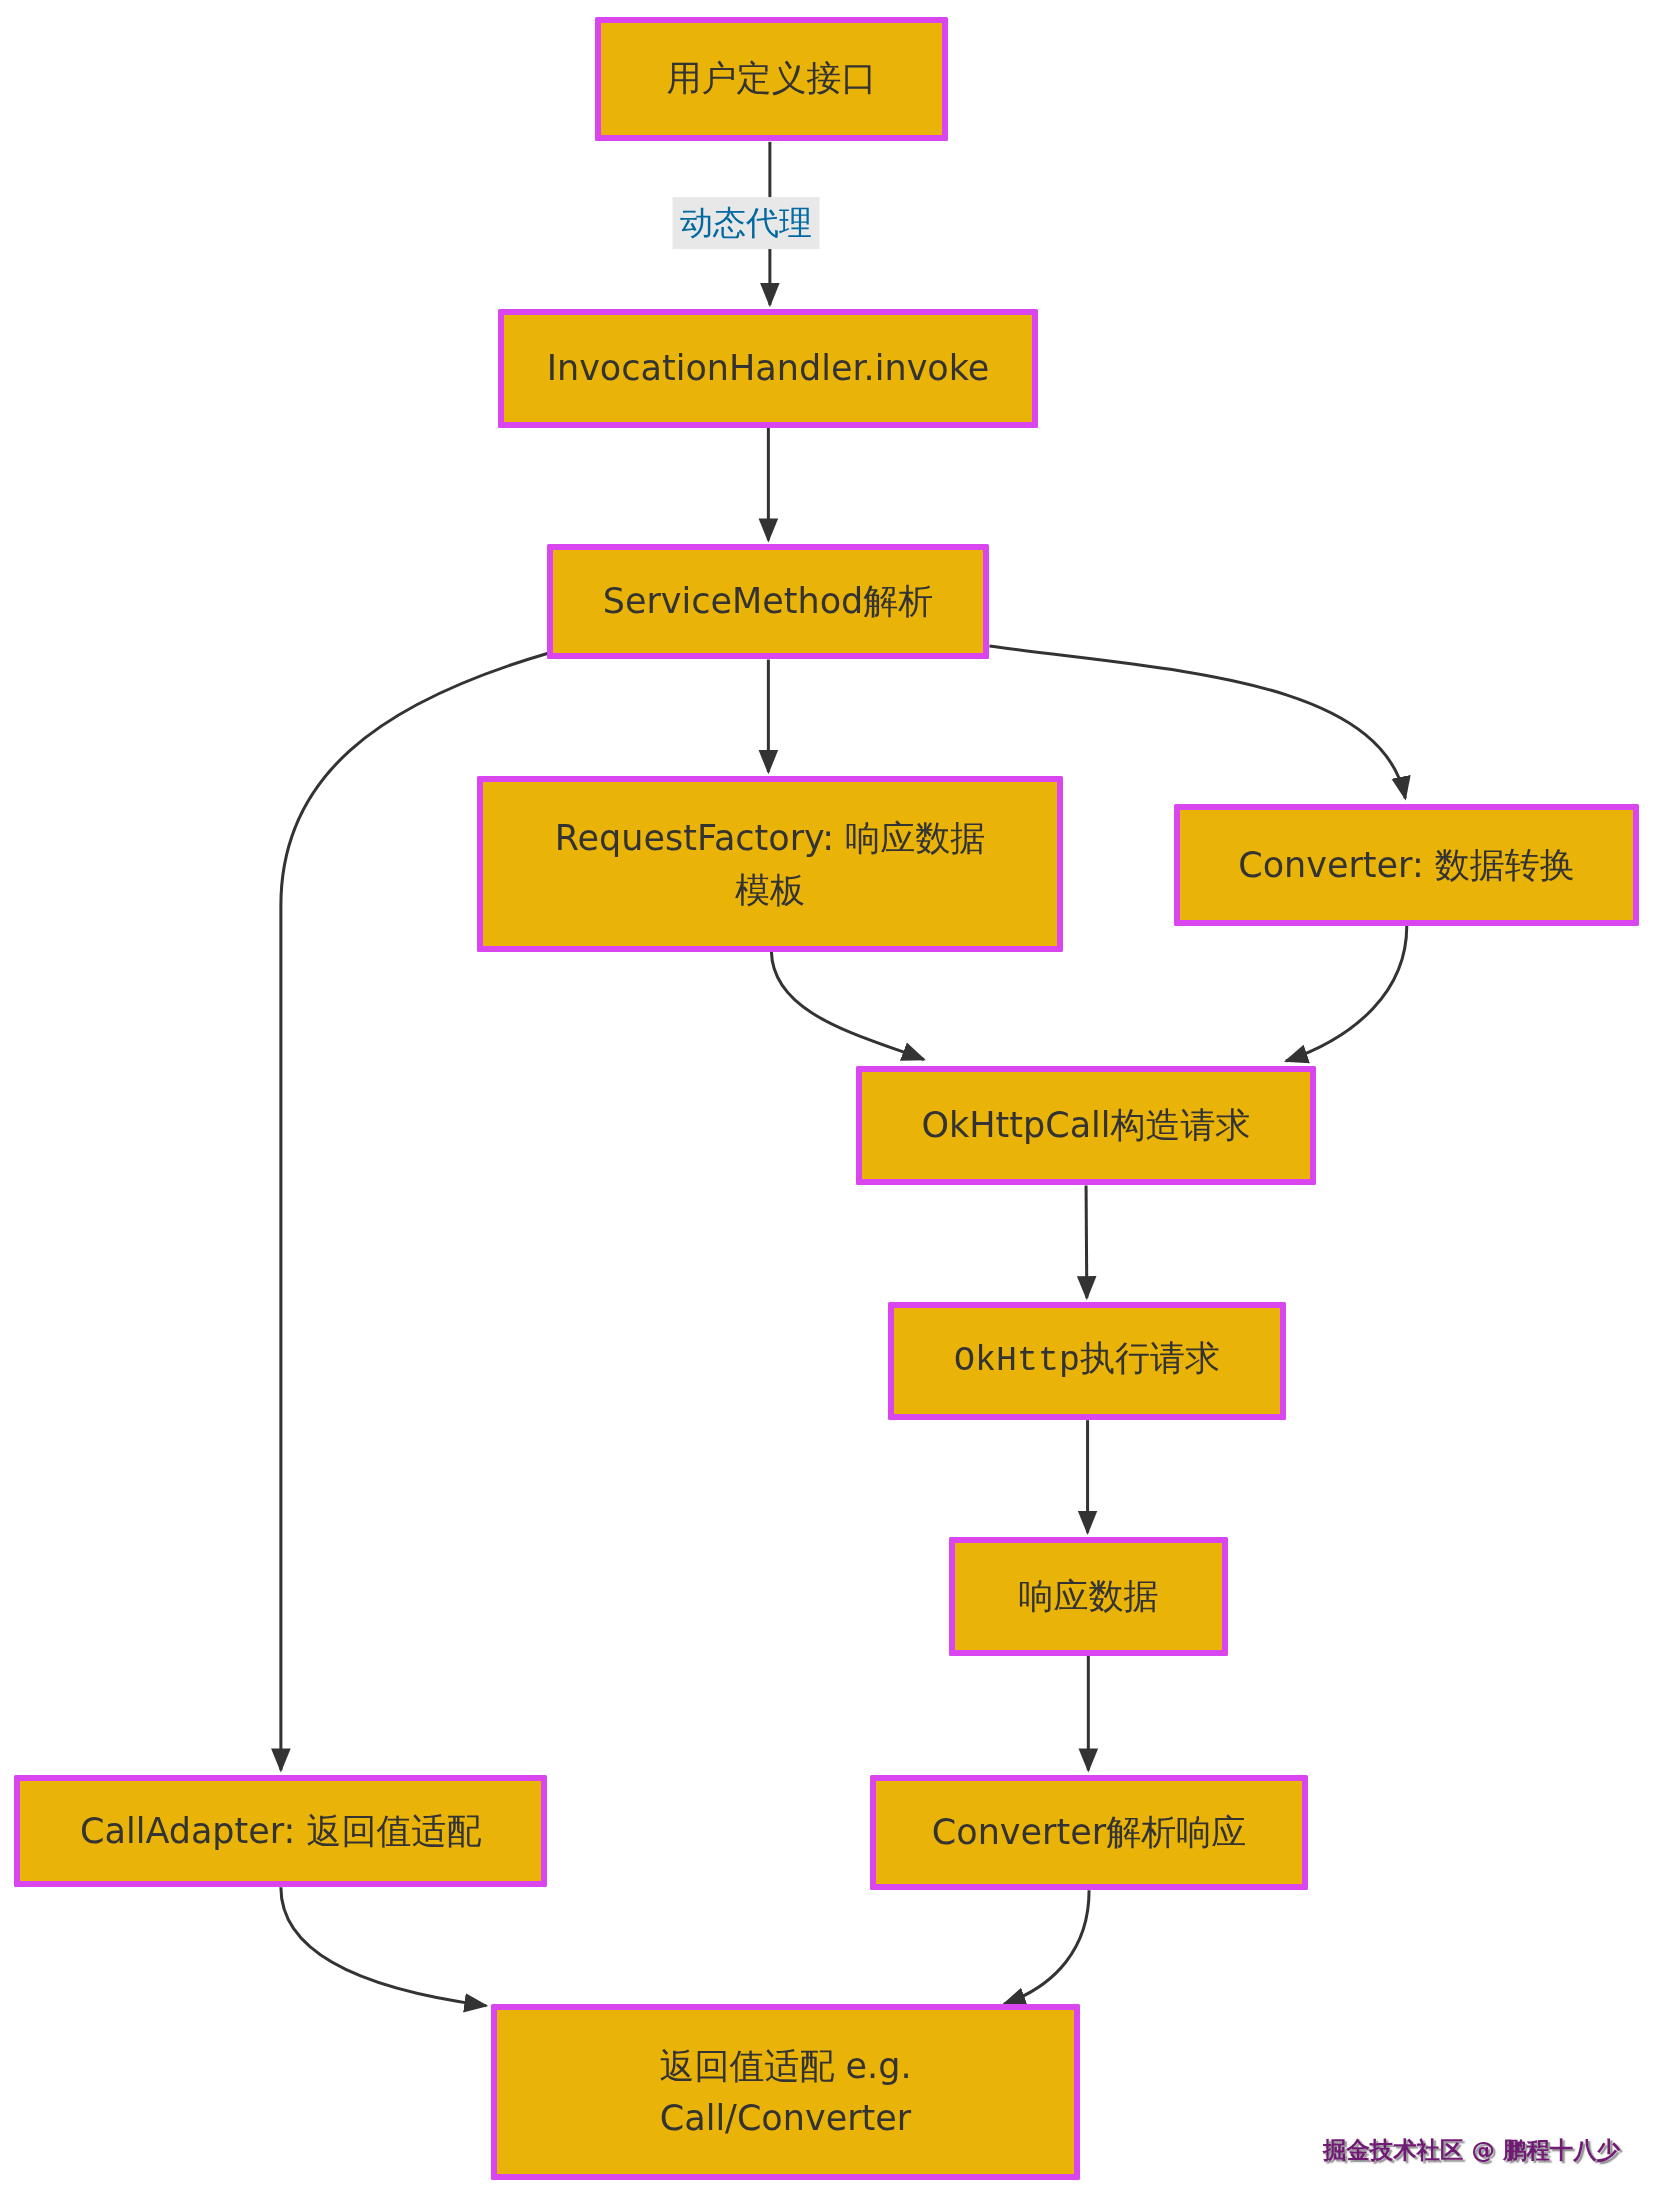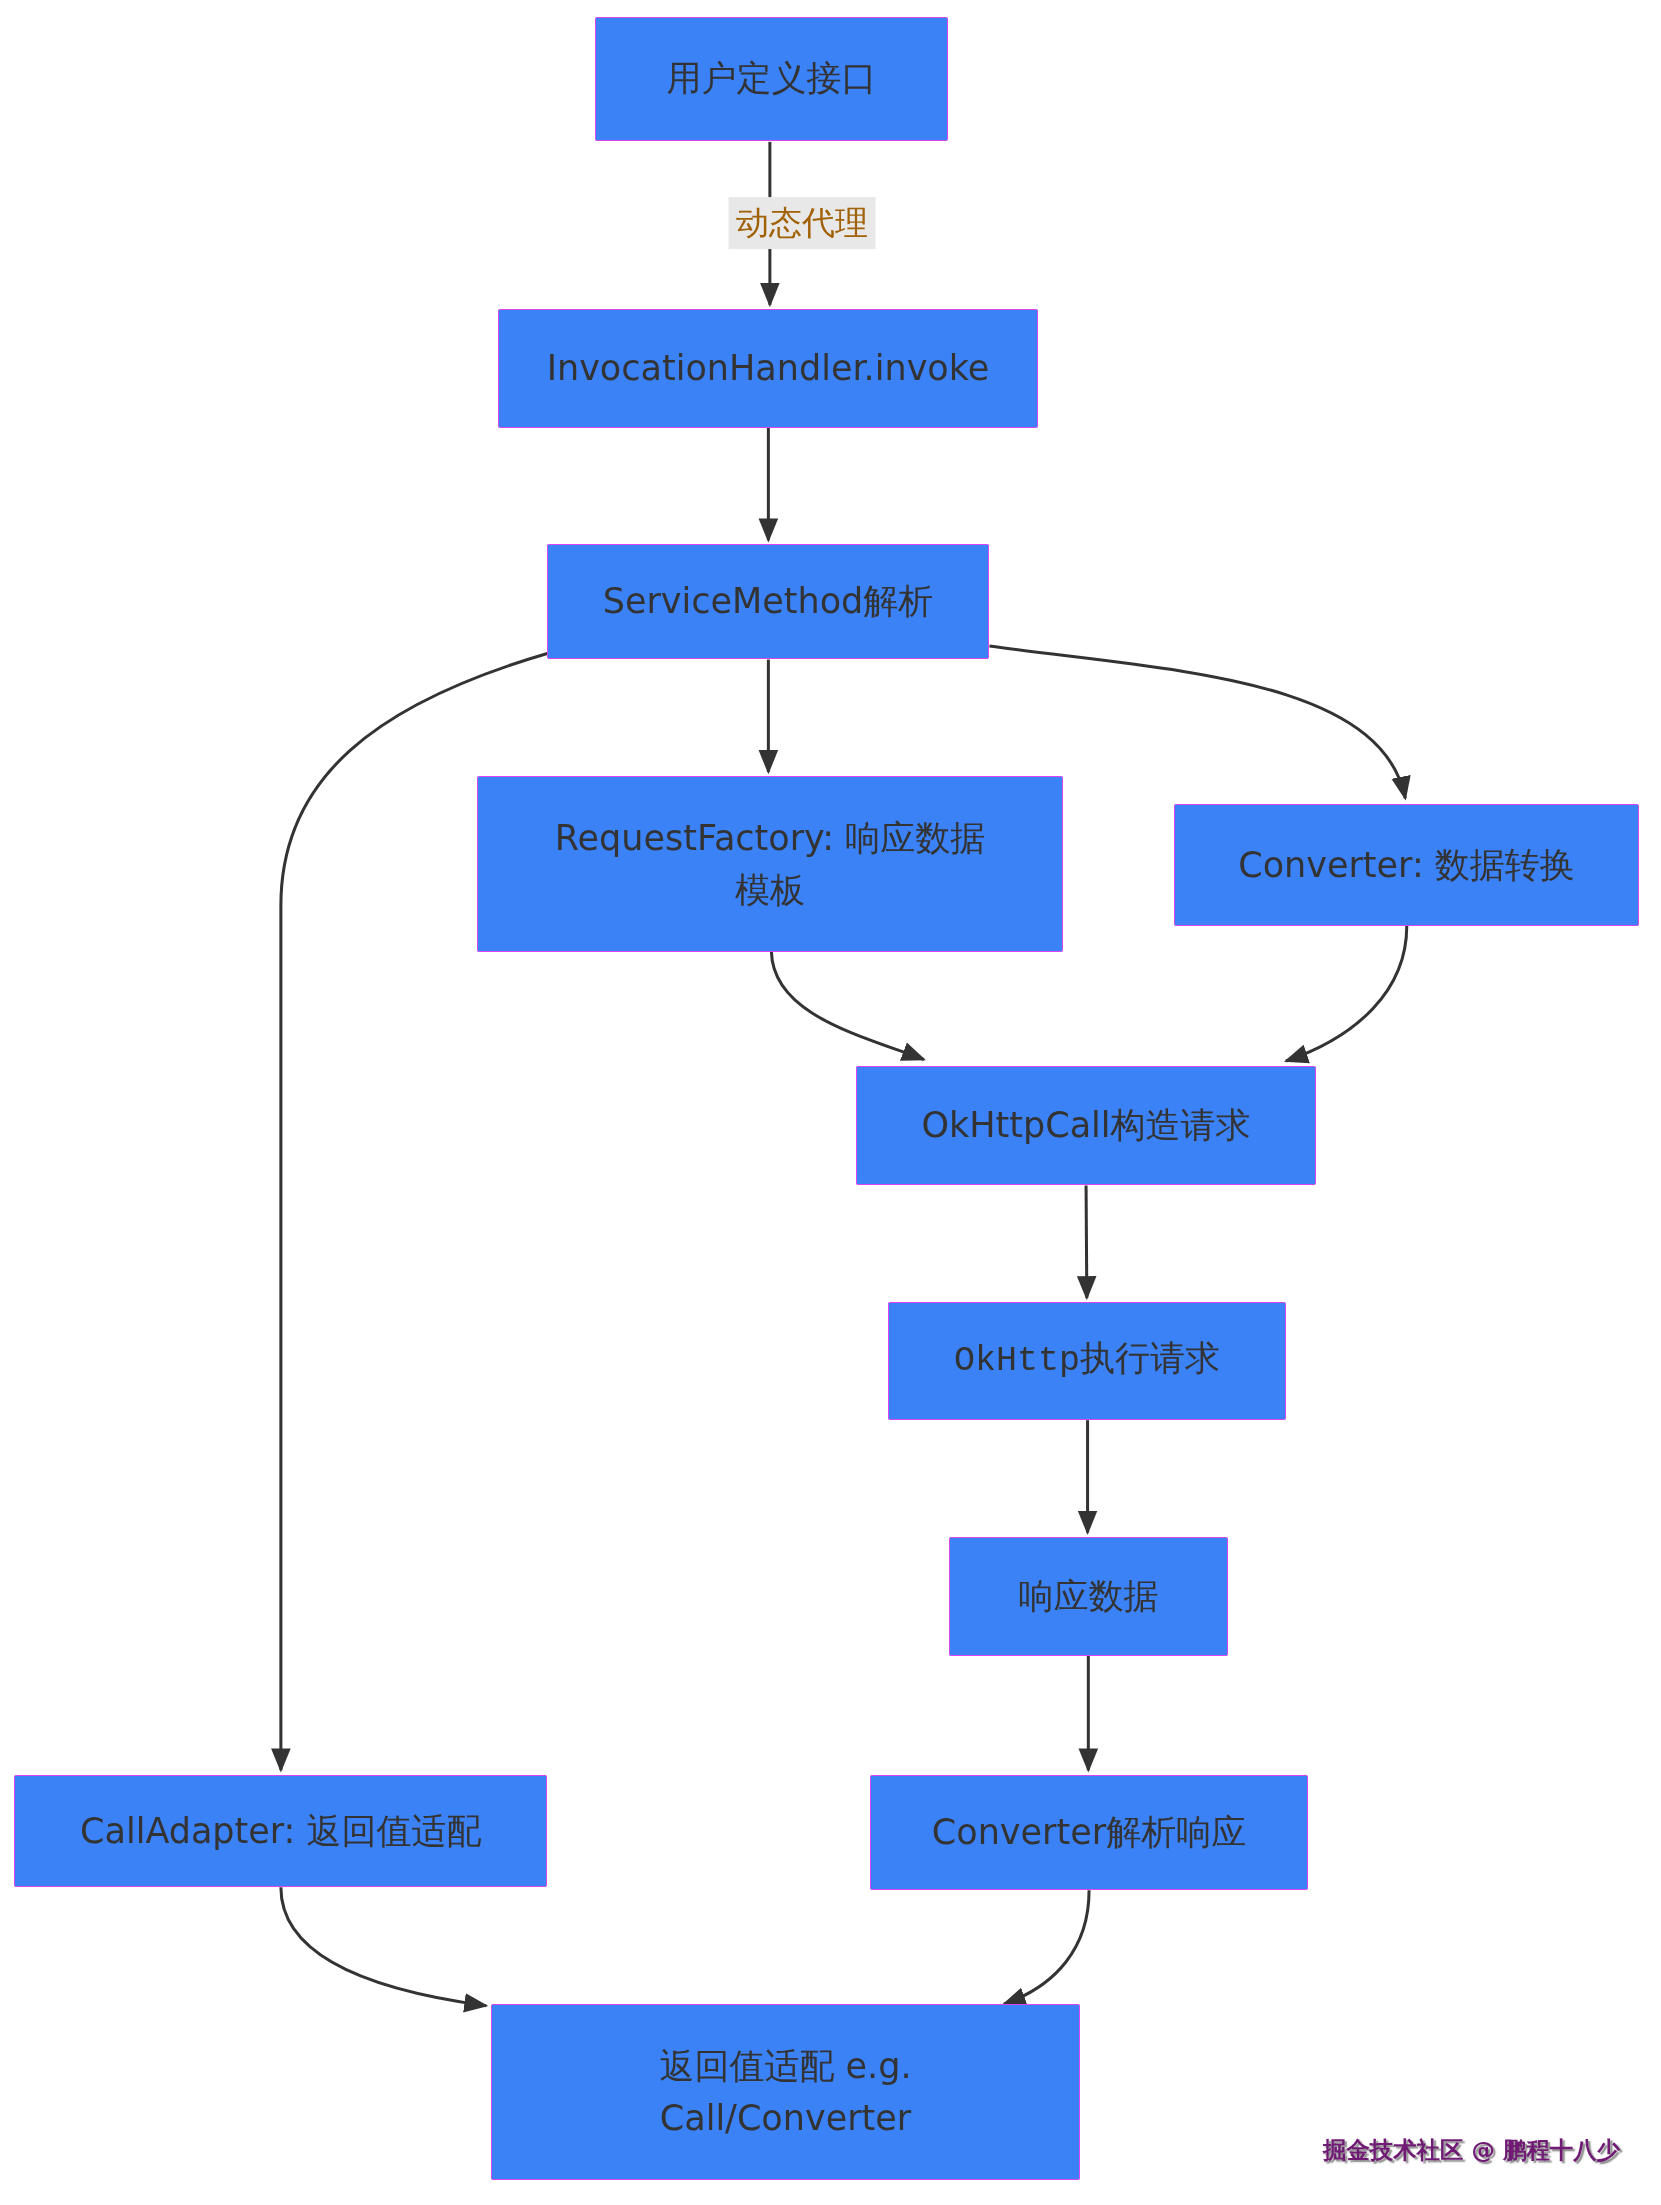--- a/index.html
+++ b/index.html
@@ -26,22 +26,22 @@
     height: 2205px;
   }
   svg.edges path.edge {
     fill: none;
     stroke: #333333;
     stroke-width: 4px;
   }
   .node {
     position: absolute;
     box-sizing: border-box;
-    background: #3b82f6;
-    border: 1px solid #d946ef;
+    background: #eab308;
+    border: 6px solid #d946ef;
     border-radius: 1.5px;
     color: #333333;
     font-size: 35px;
     line-height: 1.5;
     display: flex;
     flex-direction: column;
     align-items: center;
     justify-content: center;
     white-space: nowrap;
   }
@@ -53,25 +53,25 @@
   #n-converter       { left: 1174px; top: 804px; width: 465px; height: 122px; }
   #n-okhttpcall      { left: 856px; top: 1066px; width: 460px; height: 119px; }
   #n-okhttpexec      { left: 888px; top: 1302px; width: 398px; height: 118px; font-family: Liberation Mono, monospace; }
   #n-response        { left: 949px; top: 1537px; width: 279px; height: 119px; }
   #n-converterparse  { left: 870px; top: 1775px; width: 438px; height: 115px; }
   #n-calladapter     { left: 14.3px;   top: 1775px; width: 533px; height: 112px; }
   #n-result          { left: 491px;  top: 2004px; width: 589px; height: 176px; }
 
   .edge-label {
     position: absolute;
-    left: 802px;
+    left: 746px;
     top: 223px;
     transform: translate(-50%, -50%);
     background: #e8e8e8;
-    color: #a16207;
+    color: #0369a1;
     font-size: 33px;
     line-height: 1.3;
     padding: 4.5px 7.5px;
     white-space: nowrap;
   }
   .watermark {
     position: absolute;
     right: 42px;
     top: 2134px;
     font-size: 23.4px;

